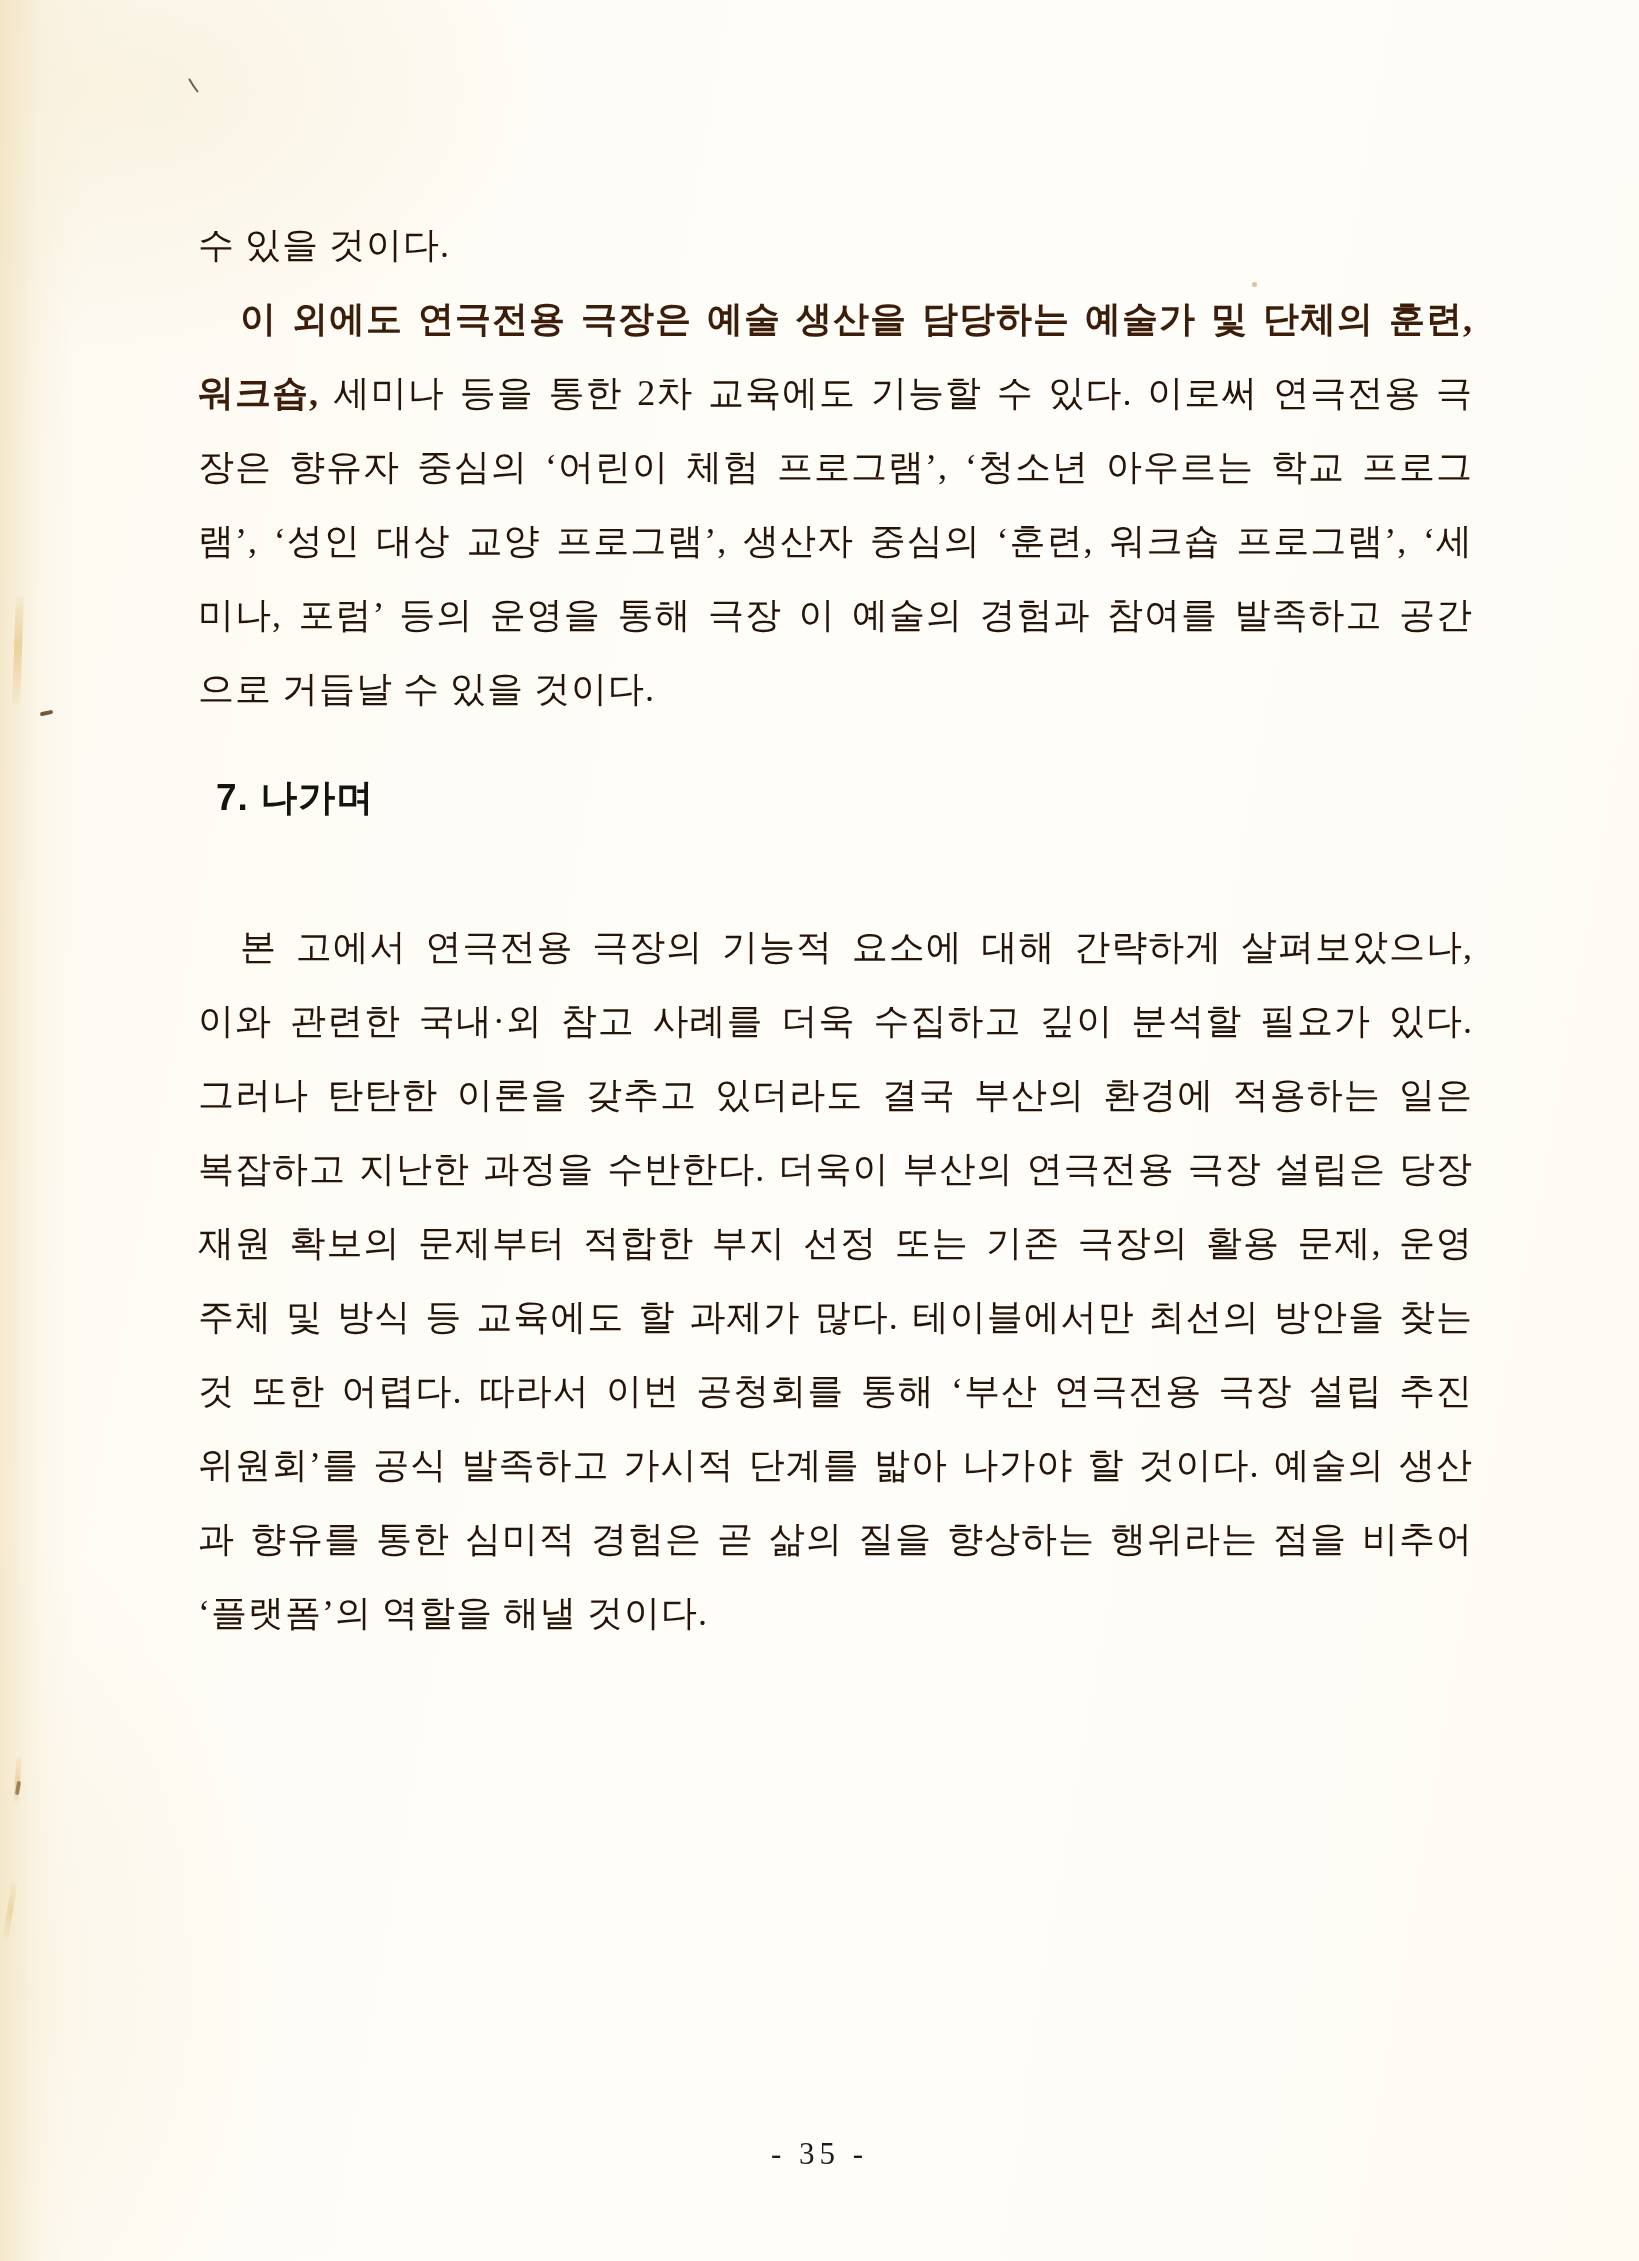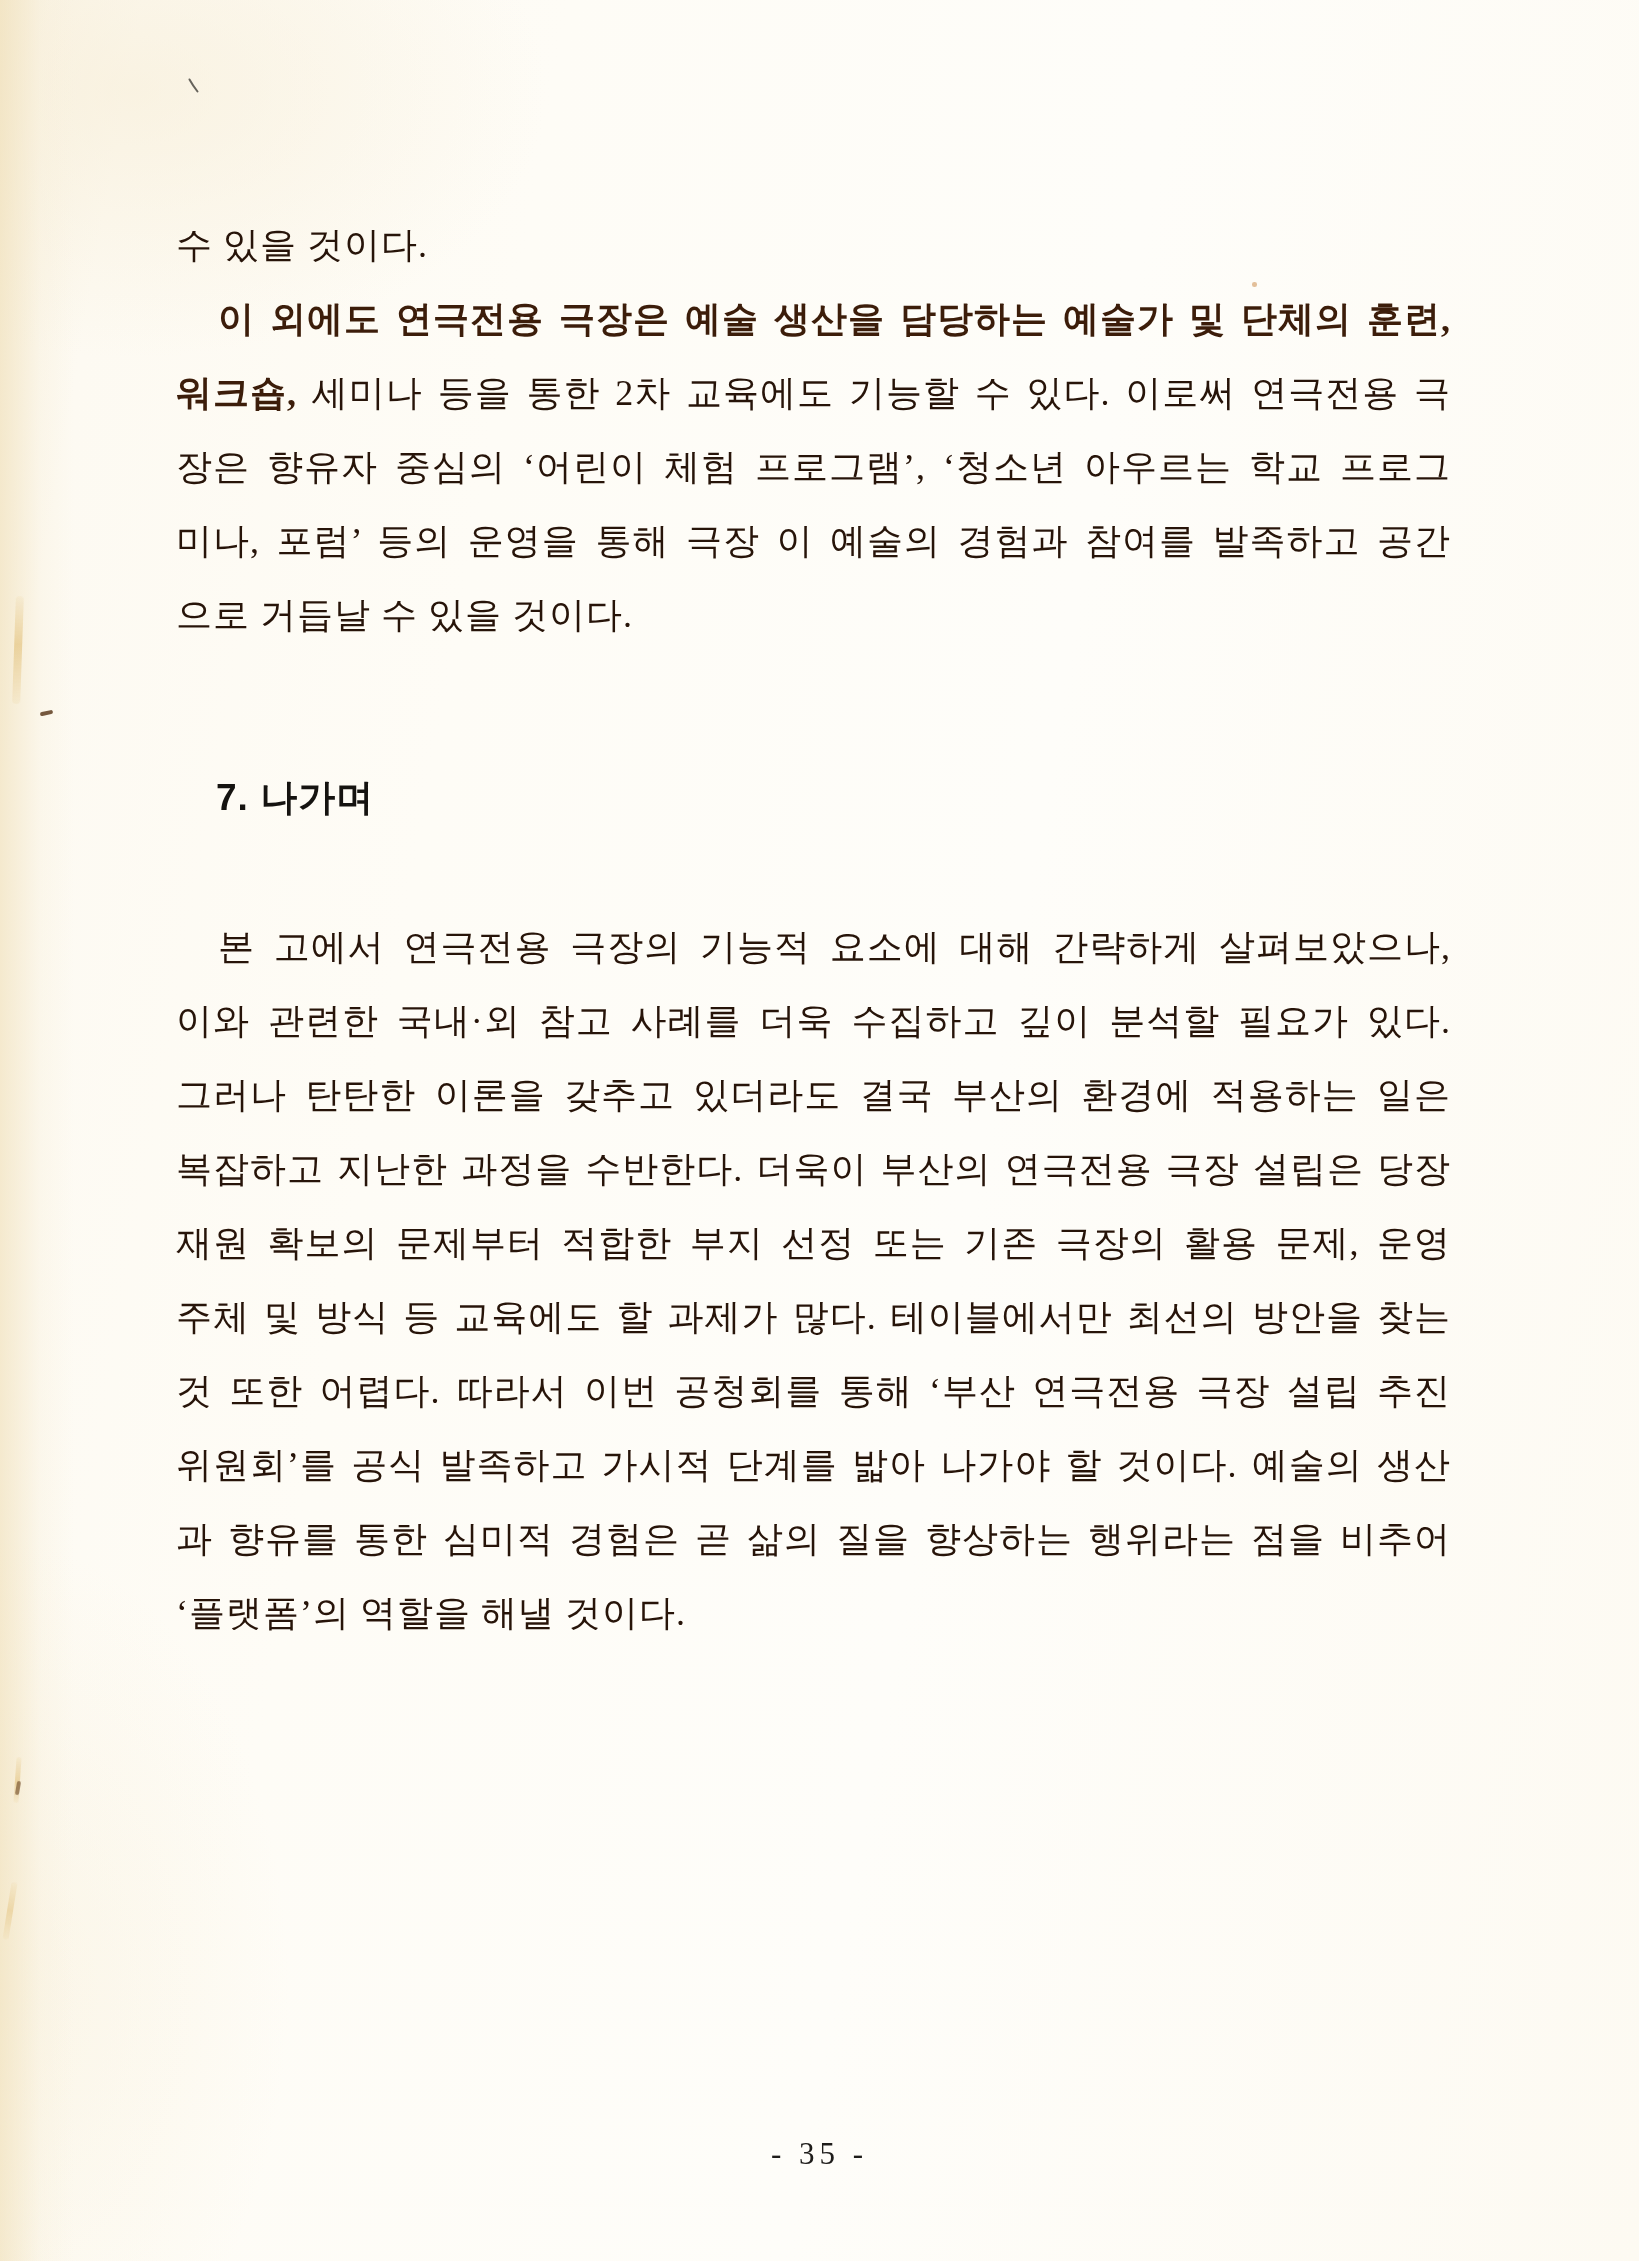--- a/index.html
+++ b/index.html
@@ -15,21 +15,21 @@
     background:
       radial-gradient(ellipse 692px 445px at 8% 4%, rgba(246,236,212,0.55), rgba(246,236,212,0) 60%),
       radial-gradient(ellipse 445px 692px at 0% 88%, rgba(246,236,210,0.40), rgba(246,236,210,0) 65%),
       linear-gradient(100deg,#f7efdd 0%,#fbf6ea 2.5%,#fdfaf2 7%,#fefcf6 28%,#fefdf9 58%,#fdfaf2 100%);
   }
   
   .edge-band{
     position:absolute;left:0;top:0;width:74px;height:2261px;
     background:linear-gradient(90deg, rgba(240,224,186,0.65), rgba(247,238,216,0.30) 55%, rgba(250,244,230,0) 100%);
   }
-  .textblock{position:absolute;left:176px;width:1275px;}
+  .textblock{position:absolute;left:198px;width:1275px;}
   .line{
     height:74px;
     line-height:74px;
     font-size:36px;
     letter-spacing:1px;
     color:#271409;
     text-align:justify;
     text-align-last:justify;
     text-justify:inter-word;
     white-space:normal;
@@ -87,20 +87,21 @@
   <div class="streak s2"></div>
   <div class="tip-mark"></div>
   <div class="streak s3"></div>
   <div class="speck"></div>
 
   <div class="textblock" style="top:208px;">
     <div class="line para-end">수 있을 것이다.</div>
     <div class="line indent heavy">이 외에도 연극전용 극장은 예술 생산을 담당하는 예술가 및 단체의 훈련,</div>
     <div class="line"><span class="heavy">워크숍,</span><span> 세미나 등을 통한 2차 교육에도 기능할 수 있다. 이로써 연극전용 극</span></div>
     <div class="line">장은 향유자 중심의 ‘어린이 체험 프로그램’, ‘청소년 아우르는 학교 프로그</div>
+    <div class="line">램’, ‘성인 대상 교양 프로그램’, 생산자 중심의 ‘훈련, 워크숍 프로그램’, ‘세</div>
     <div class="line">미나, 포럼’ 등의 운영을 통해 극장 이 예술의 경험과 참여를 발족하고 공간</div>
     <div class="line para-end">으로 거듭날 수 있을 것이다.</div>
   </div>
 
   <div class="section-heading">7. 나가며</div>
 
   <div class="textblock" style="top:910px;">
     <div class="line indent">본 고에서 연극전용 극장의 기능적 요소에 대해 간략하게 살펴보았으나,</div>
     <div class="line">이와 관련한 국내·외 참고 사례를 더욱 수집하고 깊이 분석할 필요가 있다.</div>
     <div class="line">그러나 탄탄한 이론을 갖추고 있더라도 결국 부산의 환경에 적용하는 일은</div>

